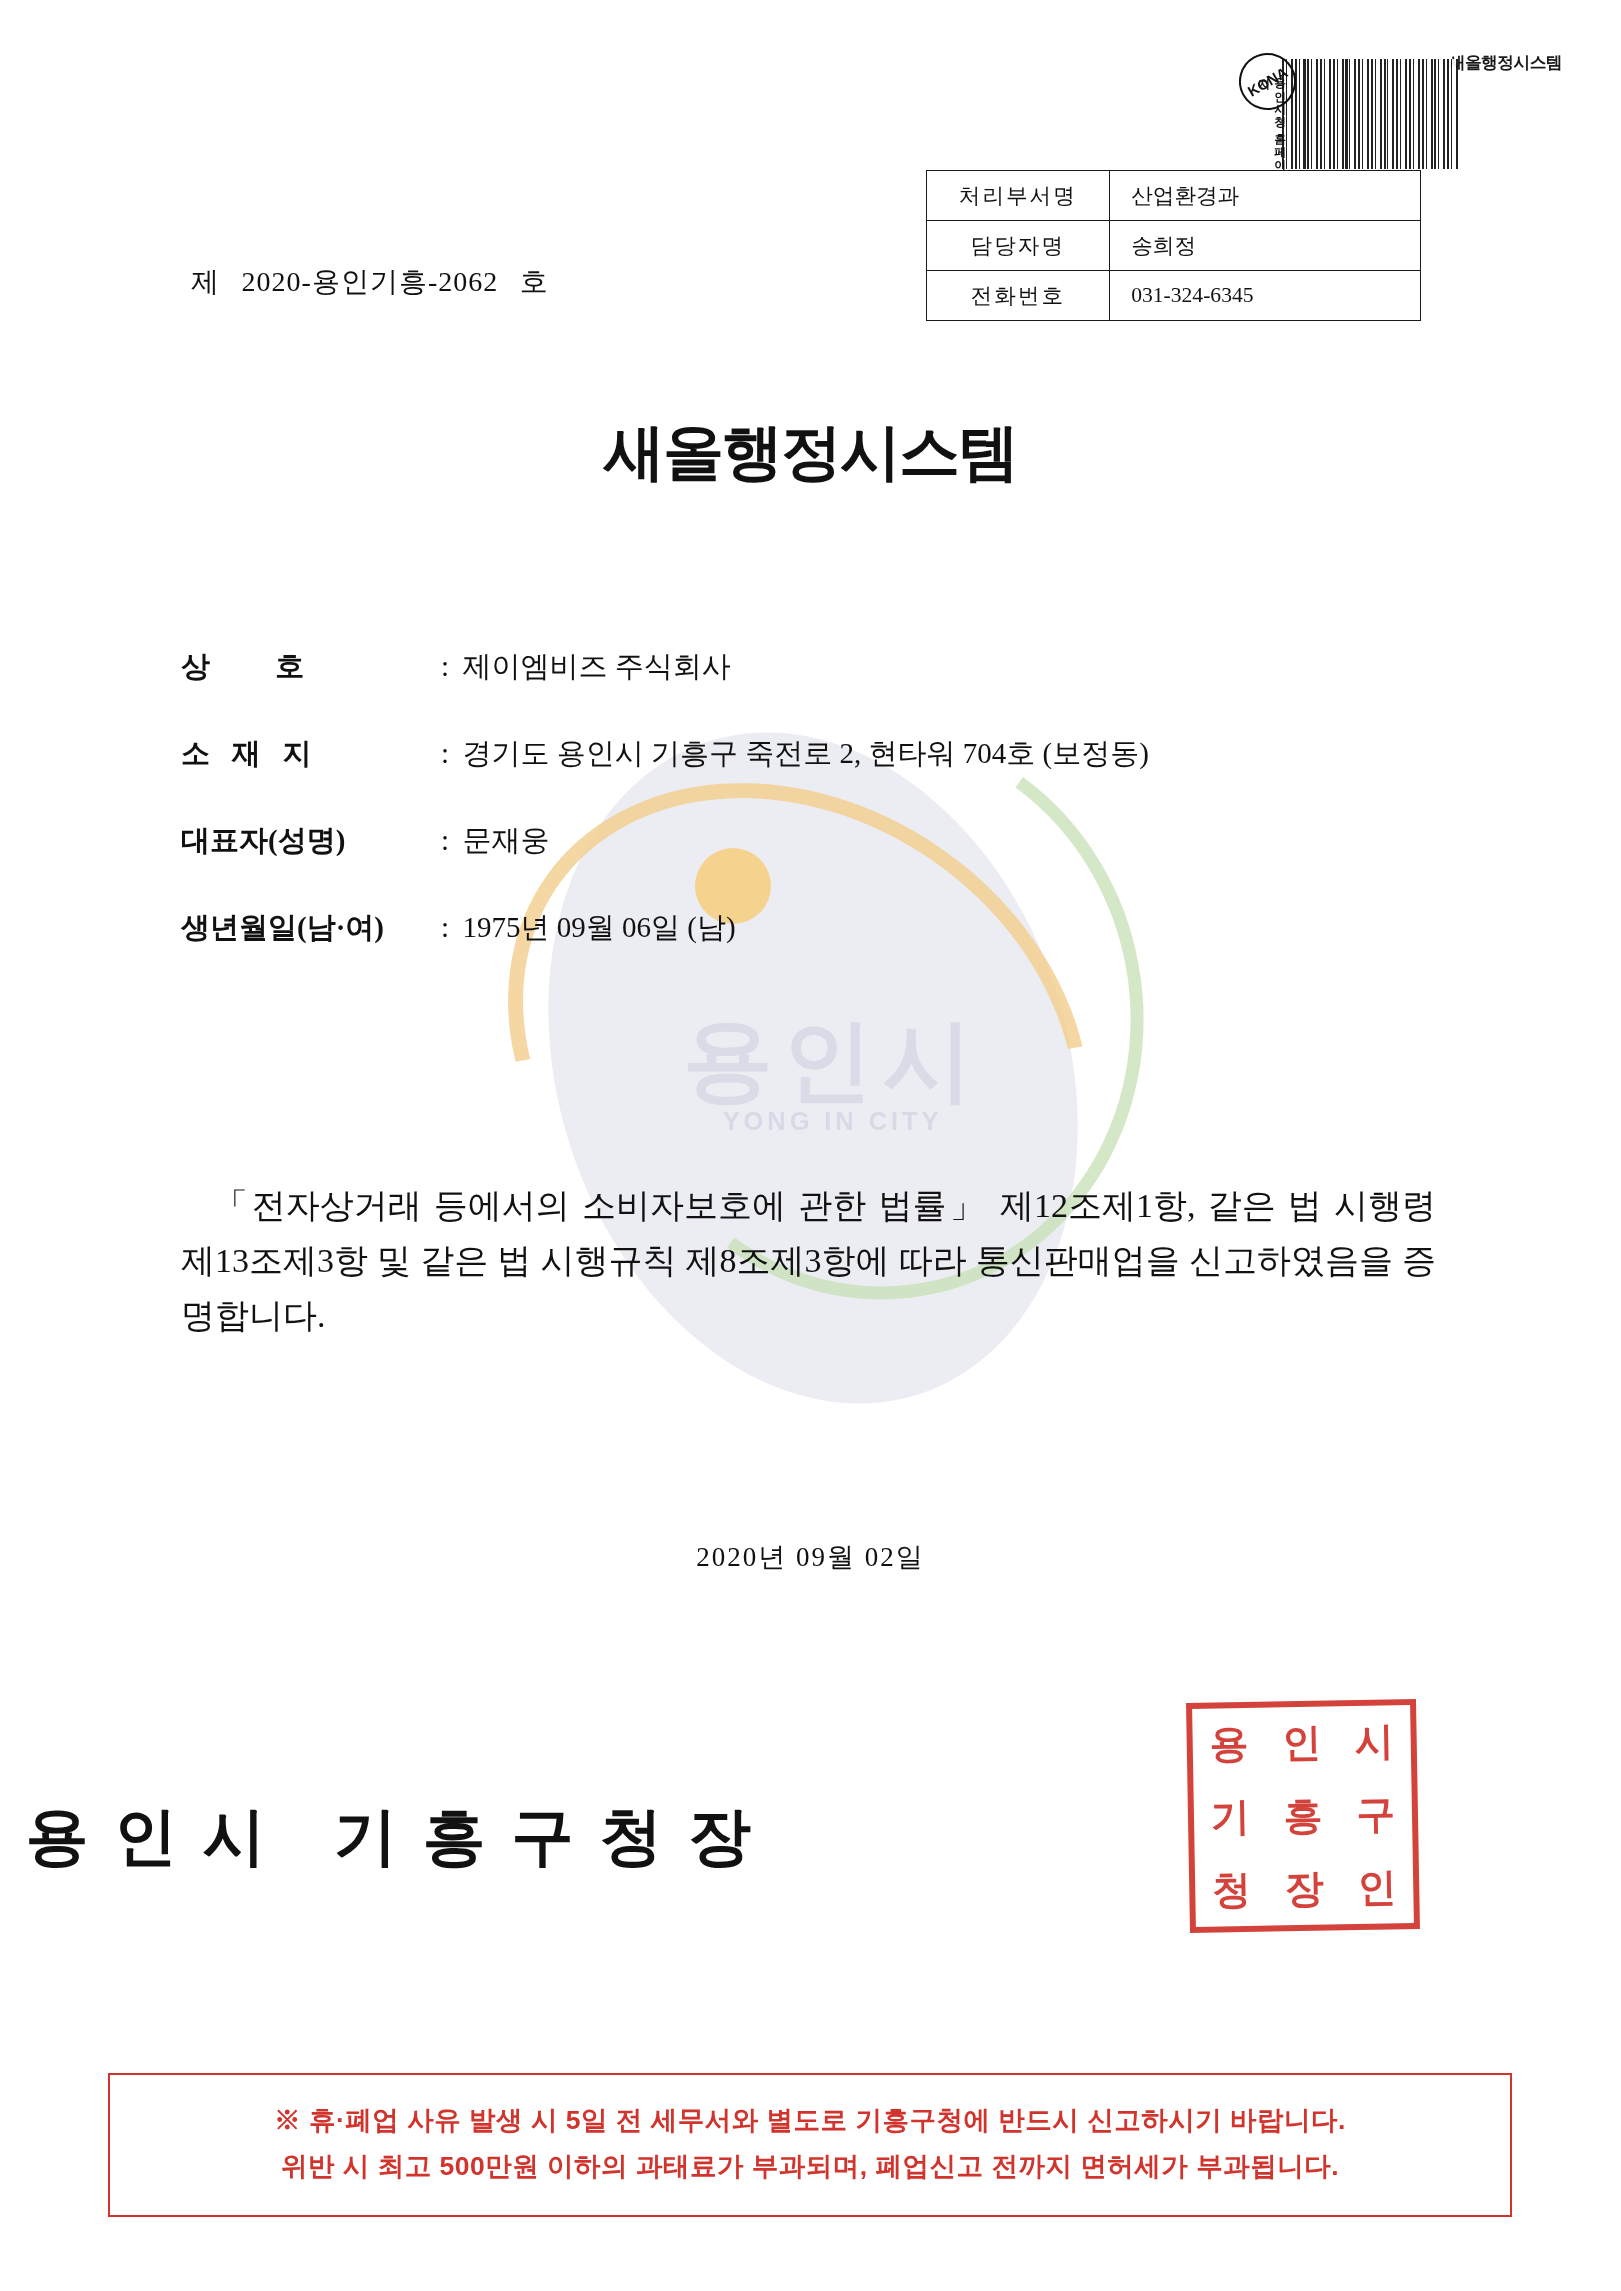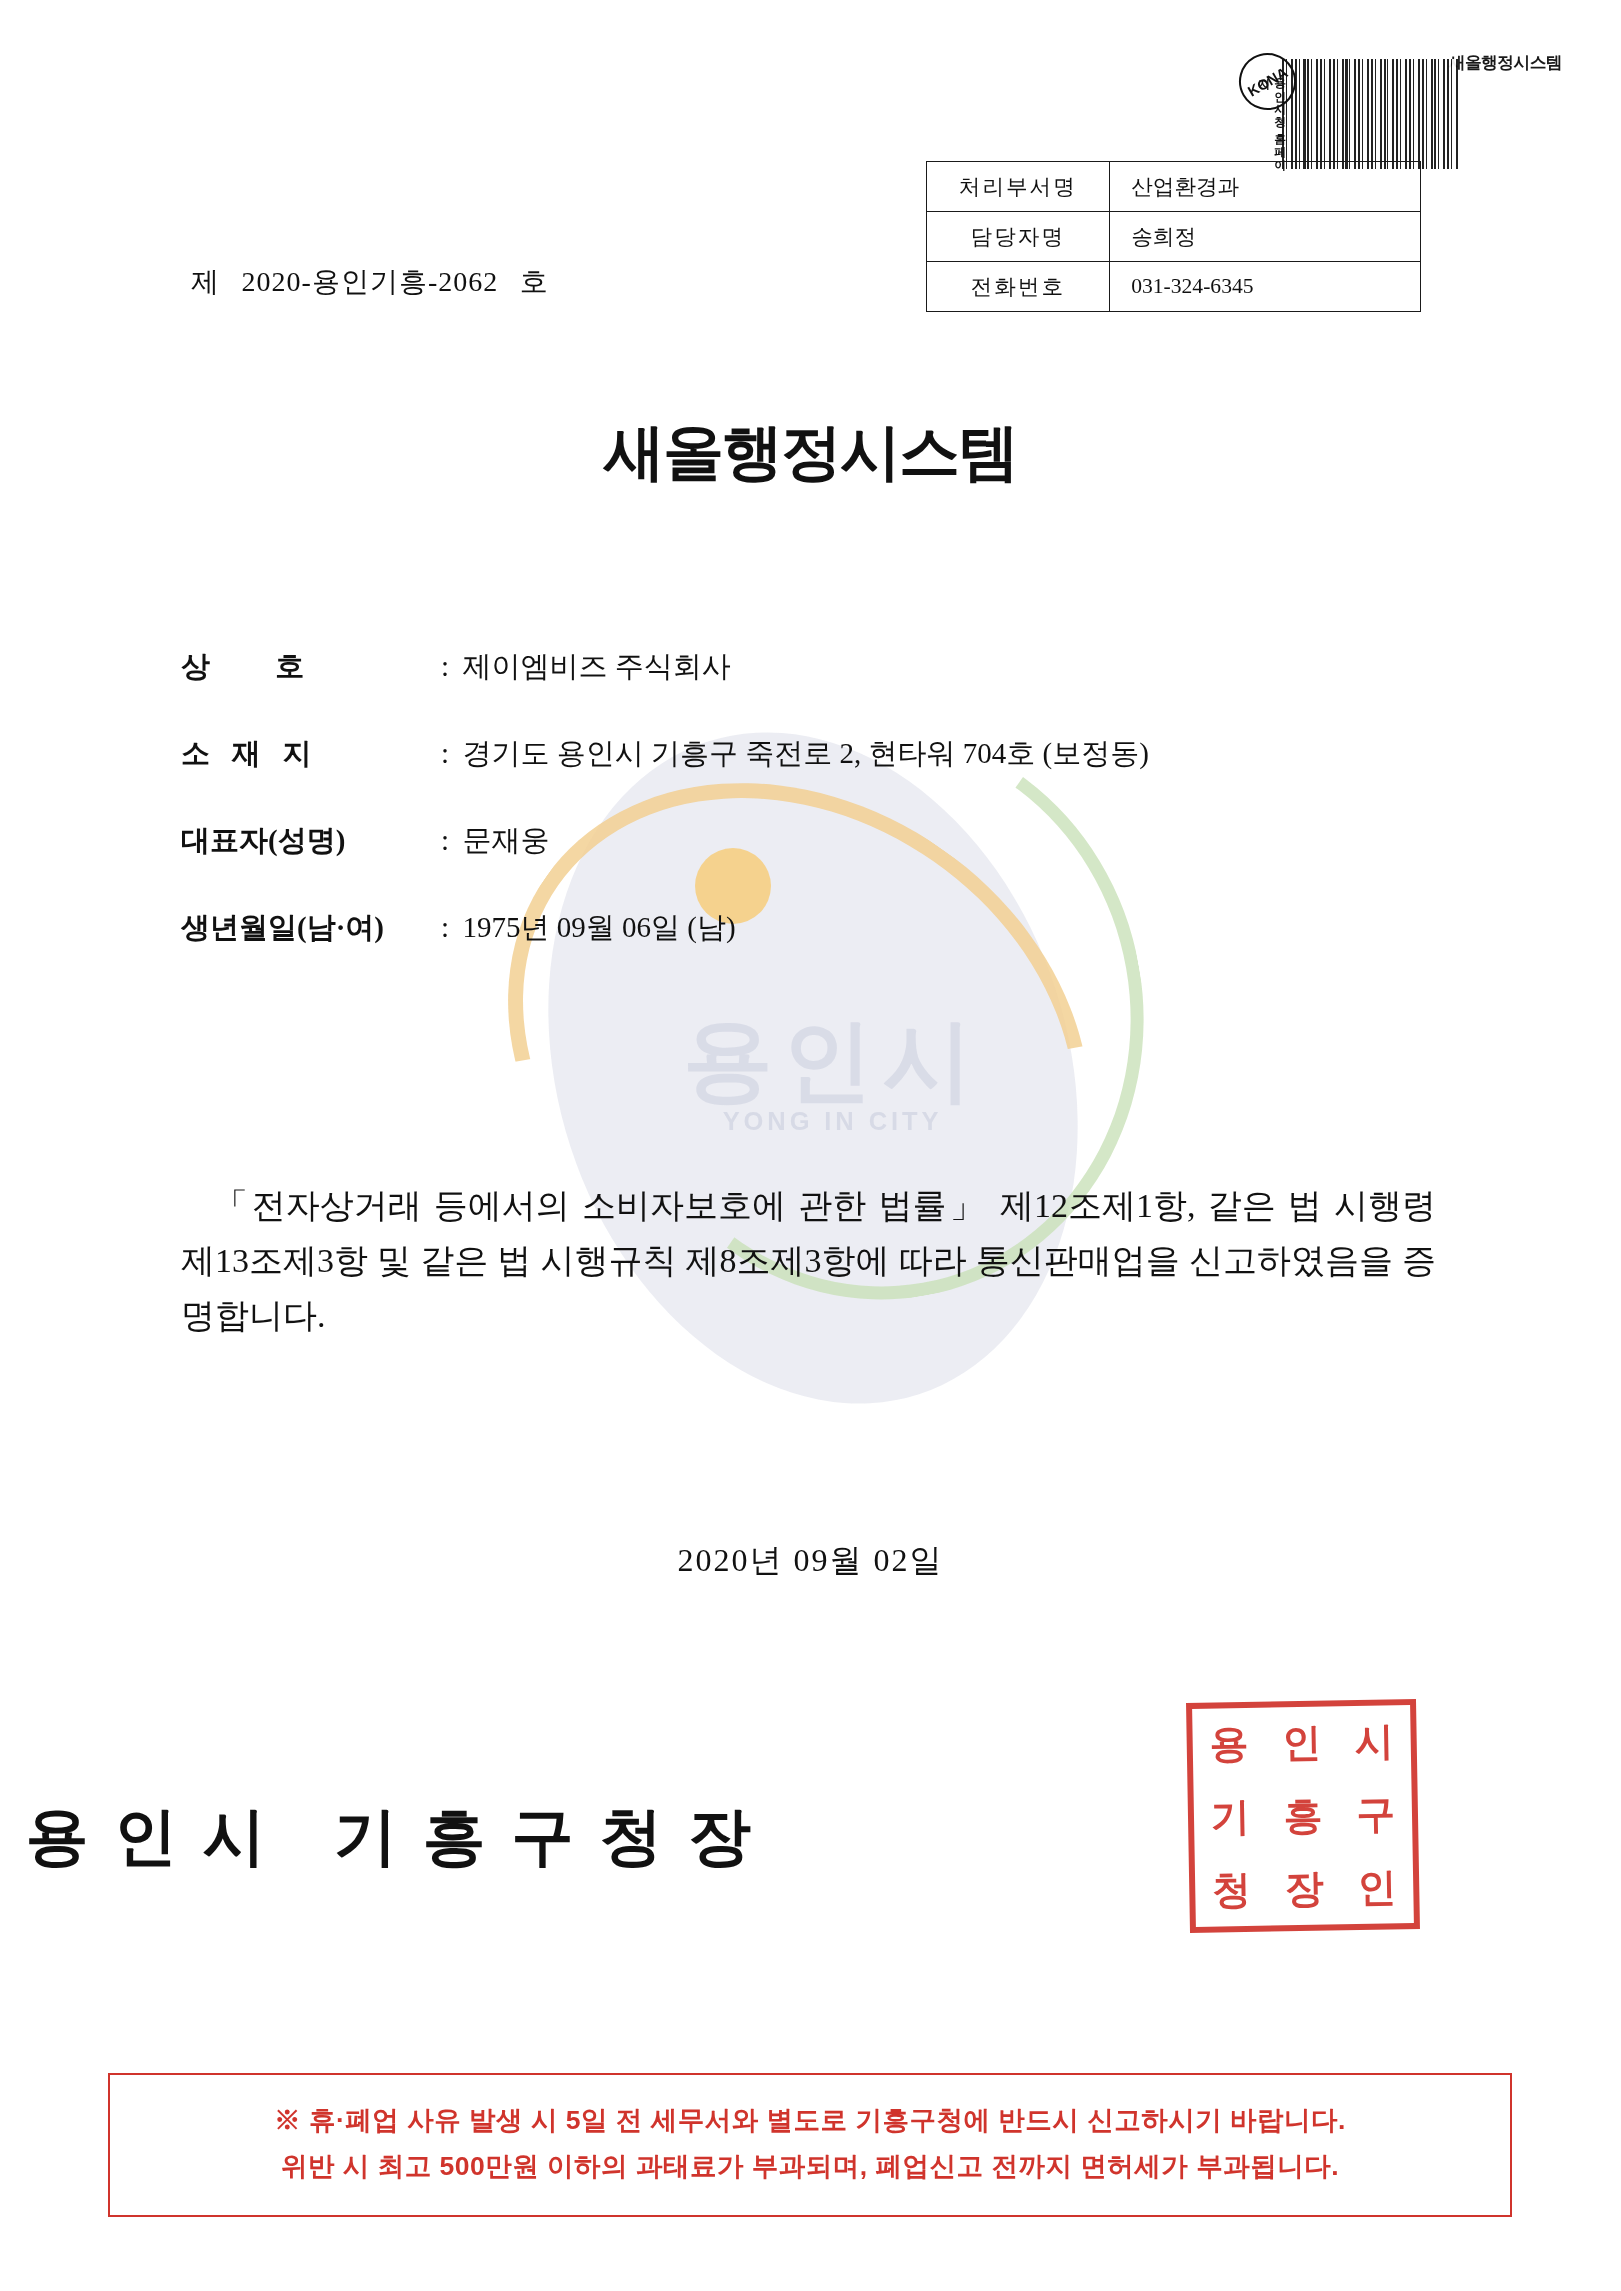--- a/index.html
+++ b/index.html
@@ -154,21 +154,21 @@
     font-size: 11.8px;
     font-weight: bold;
     color: #111;
     letter-spacing: 1px;
   }
 
   
   .hdr-table {
     position: absolute;
     left: 926px;
-    top: 161px;
+    top: 170px;
     border-collapse: collapse;
   }
   .hdr-table td {
     border: 1.6px solid #1a1a1a;
     height: 49px;
     font-size: 21.6px;
     font-family: "Liberation Serif", serif;
     padding: 0 9.8px;
   }
   .hdr-table td.k {
@@ -239,21 +239,21 @@
     text-indent: 33px;
   }
 
   
   .docdate {
     position: absolute;
     left: 0;
     top: 1539px;
     width: 1621px;
     text-align: center;
-    font-size: 32px;
+    font-size: 27px;
     letter-spacing: 2px;
   }
 
   
   .issuer {
     position: absolute;
     left: 0;
     top: 1794px;
     width: 1621px;
     text-align: left;

